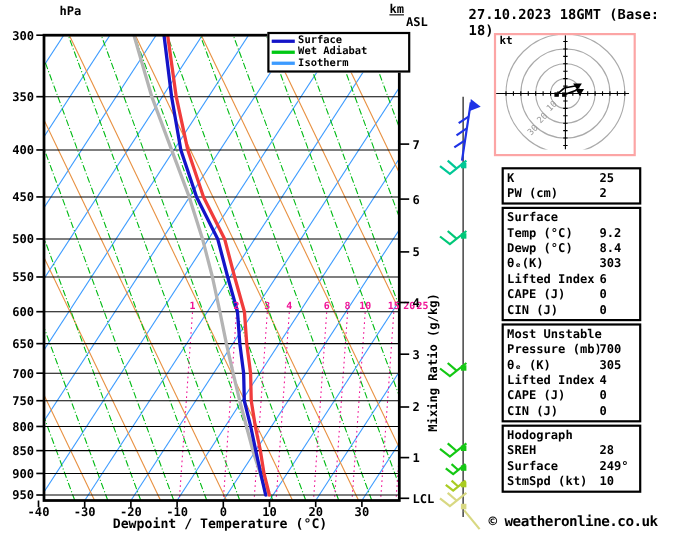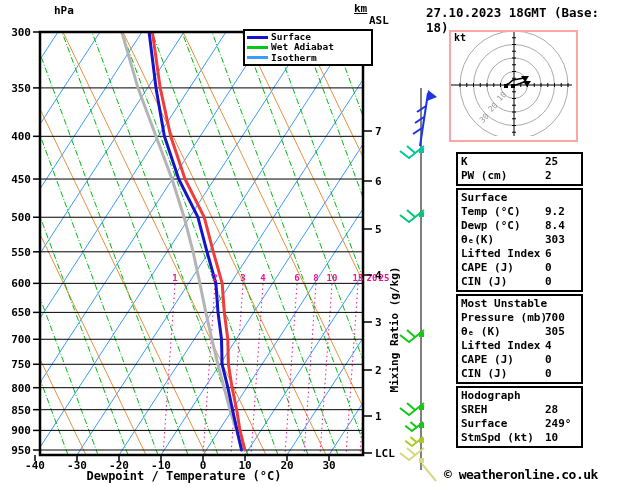--- a/index.html
+++ b/index.html
@@ -5,21 +5,21 @@
   html,body{margin:0;padding:0;background:#fff;}
   .stage{position:relative;width:629px;height:486px;background:#fff;overflow:hidden;
          font-family:"DejaVu Sans Mono","Liberation Mono",monospace;color:#000;}
   .abs{position:absolute;}
   .b{font-weight:bold;}
   .station-title{left:54px;top:5px;font-size:12.5px;}
   .date-title{left:426px;top:5px;font-size:12.5px;}
   .hpa-label{left:13px;top:4px;font-size:11px;padding-left:41px;}
   .km-label{left:354px;top:2px;font-size:11px;text-decoration:underline;}
   .asl-label{left:369px;top:14px;font-size:11px;}
-  .xaxis-title{left:44px;top:469px;width:280px;text-align:center;font-size:12px;}
+  .xaxis-title{left:60px;top:469px;width:280px;text-align:center;font-size:12px;}
   .mixing-axis-label{left:319px;top:323px;width:150px;text-align:center;font-size:11px;
      transform:rotate(-90deg);}
   .footer{left:444px;top:467px;font-size:13px;letter-spacing:-0.5px;}
   .legend{left:243px;top:29px;width:122px;border:2px solid #000;background:#fff;
           padding:1px 2px;z-index:5;}
   .lrow{display:flex;align-items:center;gap:3px;line-height:10.3px;font-size:9.5px;font-weight:bold;}
   .lswatch{width:21px;height:3px;flex:0 0 21px;}
   .lswatch.dotted{height:0;background:none!important;border-top:3px dotted;}
   .panels{left:456px;top:152px;width:127px;z-index:5;}
   .panel{border:2px solid #000;background:#fff;margin-bottom:2px;padding:1px 3px;}

